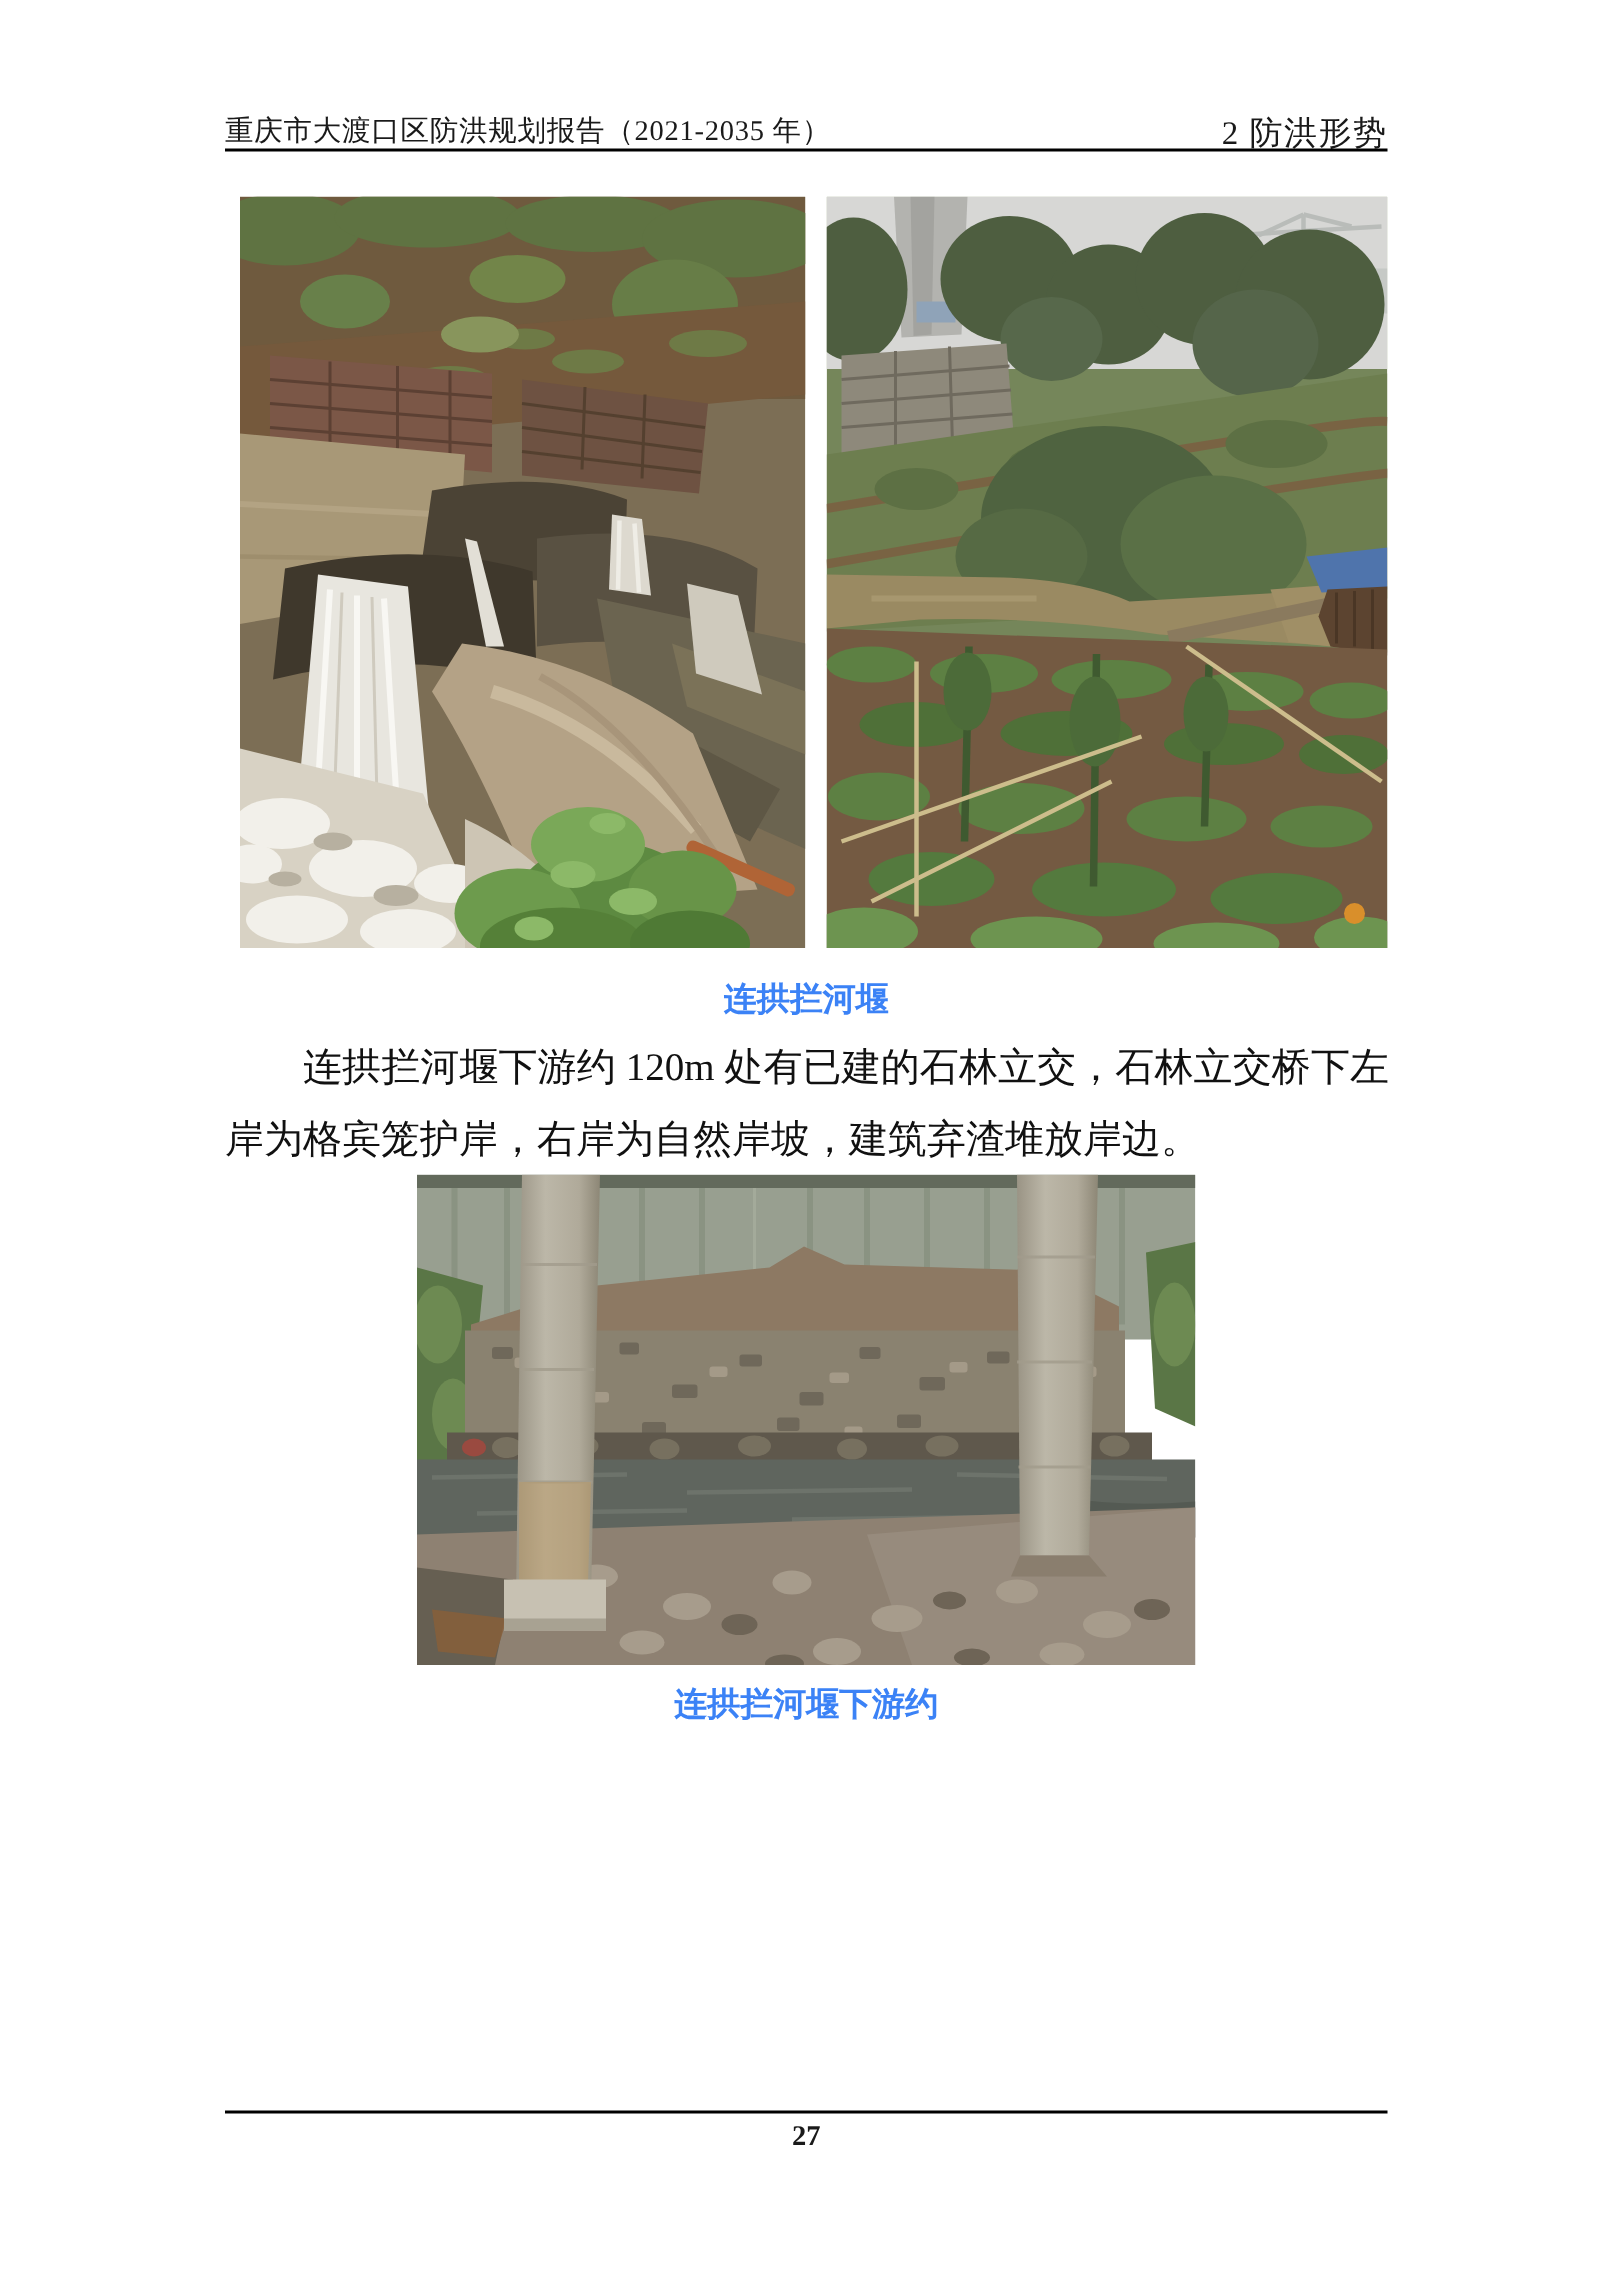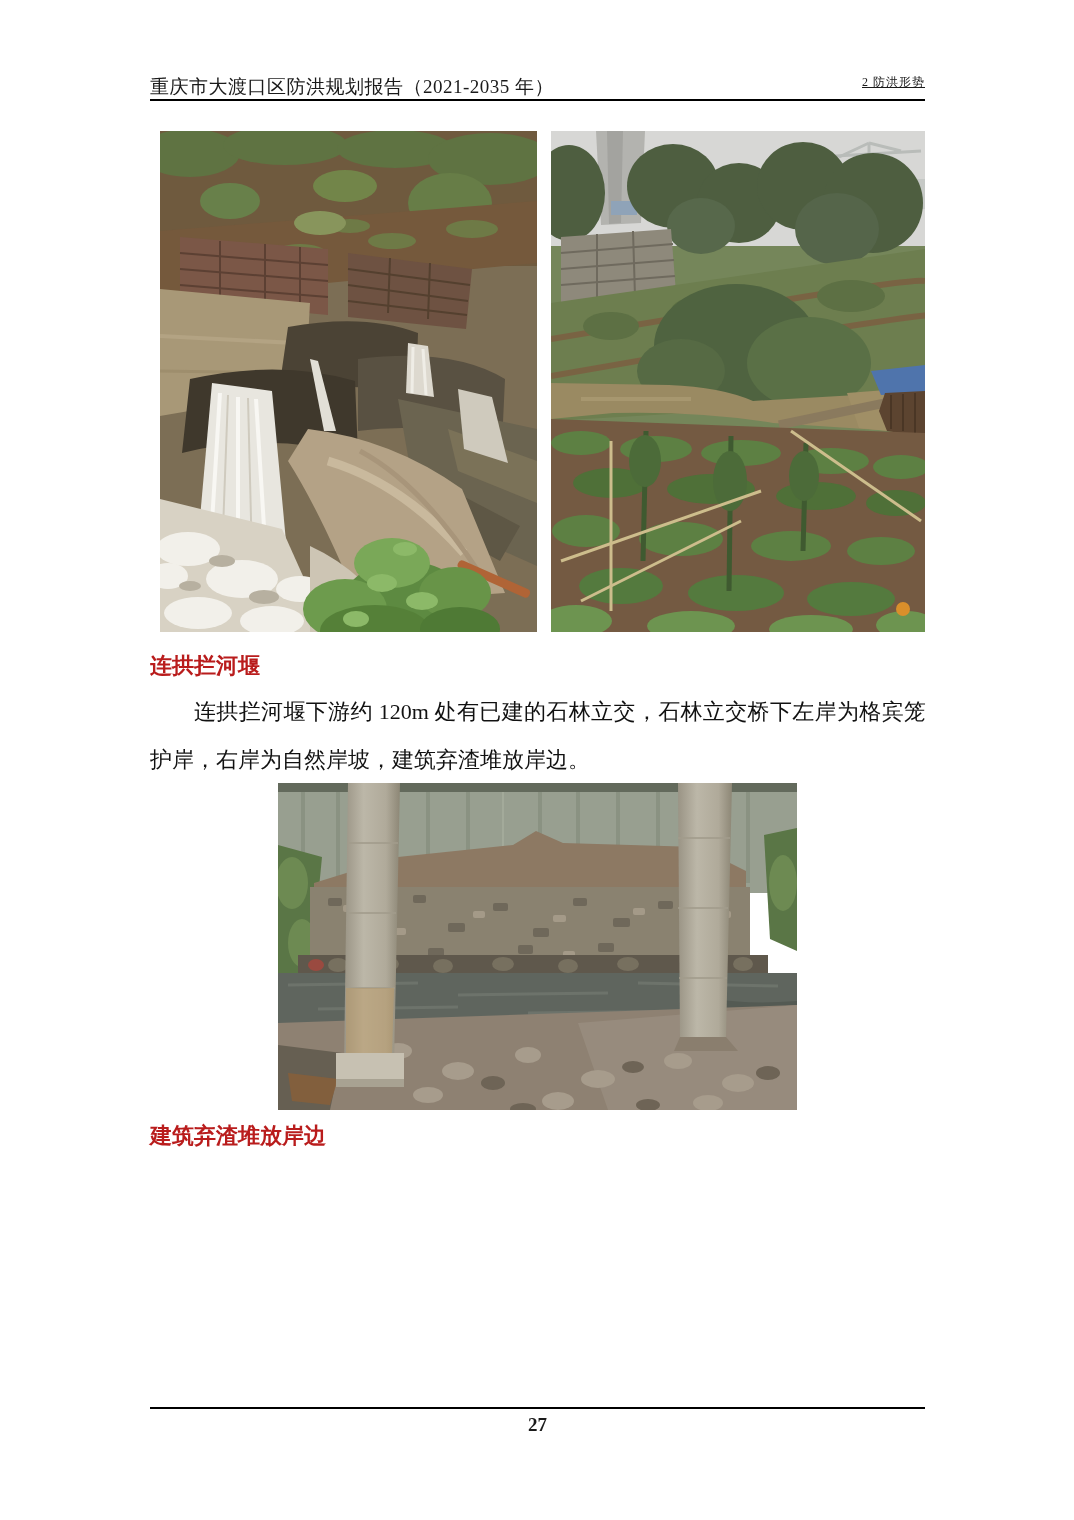--- a/index.html
+++ b/index.html
@@ -14,45 +14,45 @@
     color: #1a1a1a;
     overflow: hidden;
   }
   
   .header-left {
     position: absolute; left: 150px; top: 74px;
     font-size: 19px; letter-spacing: 0.5px;
   }
   .header-right {
     position: absolute; right: 149px; top: 74px;
-    font-size: 12px; letter-spacing: 1px; text-decoration: underline;
+    font-size: 22px; letter-spacing: 1px;
   }
   .header-rule {
     position: absolute; left: 150px; top: 99px;
     width: 775px; height: 2px; background: #000;
   }
   
   figure { position: absolute; overflow: hidden; }
   figure svg { display: block; width: 100%; height: 100%; }
   .fig-weir   { left: 160px; top: 131px; width: 377px; height: 501px; }
   .fig-garden { left: 551px; top: 131px; width: 374px; height: 501px; }
   .fig-gabion { left: 278px; top: 783px; width: 519px; height: 327px; }
   
   .caption {
     position: absolute; left: 150px; width: 775px;
-    text-align: left;
+    text-align: center;
     font-family: "Liberation Sans", "DejaVu Sans", sans-serif;
-    font-weight: 700; font-size: 22px; color: #b91c1c;
+    font-weight: 700; font-size: 22px; color: #3b82f6;
   }
   .caption-weir   { top: 651px; }
   .caption-gabion { top: 1121px; }
   
   .body-text {
     position: absolute; left: 150px; top: 688px; width: 776px;
-    font-size: 22px; line-height: 48px;
+    font-size: 26px; line-height: 48px;
     text-indent: 2em; text-align: justify;
     color: #111;
   }
   
   .footer-rule {
     position: absolute; left: 150px; top: 1407px;
     width: 775px; height: 2px; background: #000;
   }
   .footer-page {
     position: absolute; left: 150px; top: 1414px; width: 775px;
@@ -434,18 +434,18 @@
       <polygon points="400,0 454,0 448,254 402,254" fill="url(#pierGrad)"></polygon>
       <g stroke="#a29c8c" stroke-width="2" opacity="0.8">
         <path d="M400 55 L452 55"></path>
           <path d="M400 125 L450 125"></path>
           <path d="M401 195 L449 195"></path>
       </g>
       <path d="M402 254 L448 254 L460 268 L396 268 Z" fill="#8a7e6e"></path>
     </svg>
   </figure>
 
-  <p class="caption caption-gabion">建筑弃渣堆放岸边</p>
+  <p class="caption caption-gabion">连拱拦河堰下游约</p>
 
   <div class="footer-rule"></div>
   <span class="footer-page">27</span>
 
 </div>
 
 </body></html>

